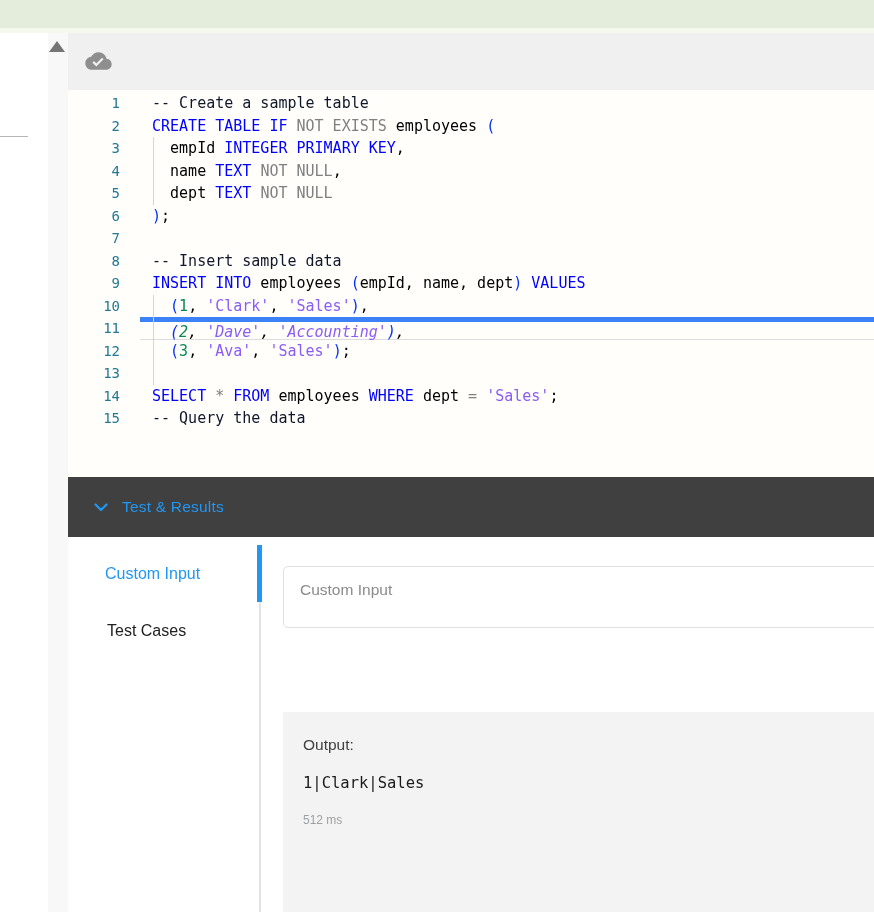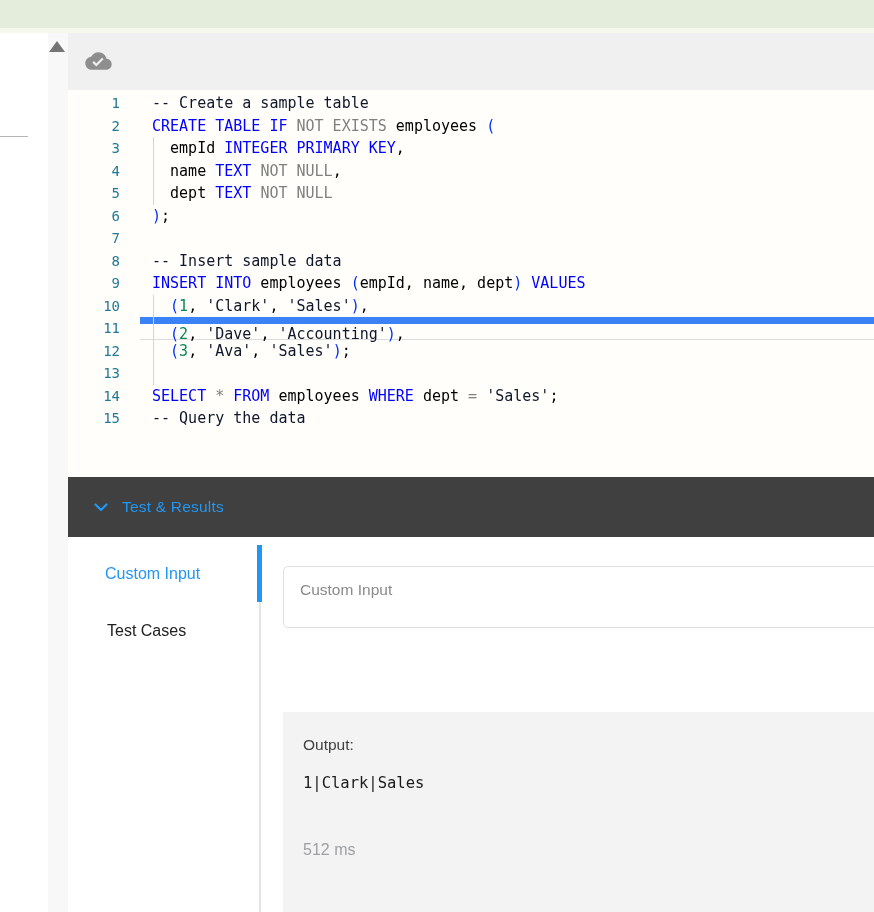--- a/index.html
+++ b/index.html
@@ -29,24 +29,24 @@
     position:absolute; top:90px; left:68px; right:0; height:387px;
     background:#fffefa; font-family:"DejaVu Sans Mono", monospace; cursor:text;
   }
   .gutter { position:absolute; top:2px; left:0; width:52px; }
   .ln { height:22.5px; line-height:22.5px; font-size:14px; color:#237893; text-align:right; }
   .code-rows { position:absolute; top:2px; left:72px; right:0; }
   .row {
     height:22.5px; line-height:22.5px; font-size:15px; color:#000;
     white-space:pre; padding-left:12px;
   }
-  .row.cur { border-top:7px solid #3b82f6; border-bottom:1px solid #dcdcdc; line-height:20.5px; }
+  .row.cur { border-top:5px solid #3b82f6; border-bottom:1px solid #dcdcdc; line-height:20.5px;font-style:italic; }
   .guide { position:absolute; left:12.5px; width:1px; background:#d5d5d5; }
   .tk-p { color:#000000; } .tk-k { color:#0000ff; } .tk-g { color:#808080; }
-  .tk-c { color:#0f172a; } .tk-s { color:#0f172a;text-align:center; } .tk-n { color:#098658; }
+  .tk-c { color:#0f172a; } .tk-s { color:#8b5cf6;text-align:center; } .tk-n { color:#098658; }
   .tk-b { color:#0431fa; }
 
   
   .section-band {
     position:absolute; top:477px; left:68px; right:0; height:60px; background:#404040;
     display:flex; align-items:center; cursor:pointer;
   }
   .section-band .chev { margin-left:26px; display:flex; align-items:center; }
   .section-band .lbl { margin-left:14px; font-size:15.5px; color:#2196f3; letter-spacing:.2px; }
 
@@ -68,21 +68,21 @@
     padding:14px 16px; font-size:15.5px; color:#444; resize:none; outline:none;
     font-family:"Liberation Sans", sans-serif;
   }
   .custom-input::placeholder { color:#8a8a8a; }
   .output-panel {
     position:absolute; top:175px; left:0; width:calc(100% + 10px); bottom:-10px;
     background:#f4f3f3; padding:24px 20px;
   }
   .output-label { font-size:15.5px; color:#3f3f3f; }
   .output-lines { margin-top:15px; font-family:"DejaVu Sans Mono", monospace; font-size:15.5px; line-height:28px; color:#1b1b1b; }
-  .runtime { margin-top:44px; font-size:16px; color:#9da0a3; }
+  .runtime { margin-top:16px; font-size:12px; color:#9da0a3; }
 </style>
 </head>
 <body>
 
 <div id="frame">
 
   <div class="band-green"></div>
   <div class="band-pale"></div>
 
   <div class="rail-strip"></div>

